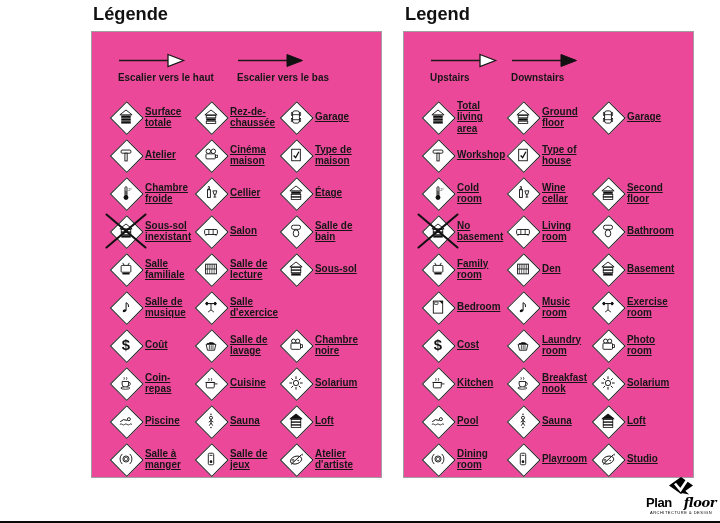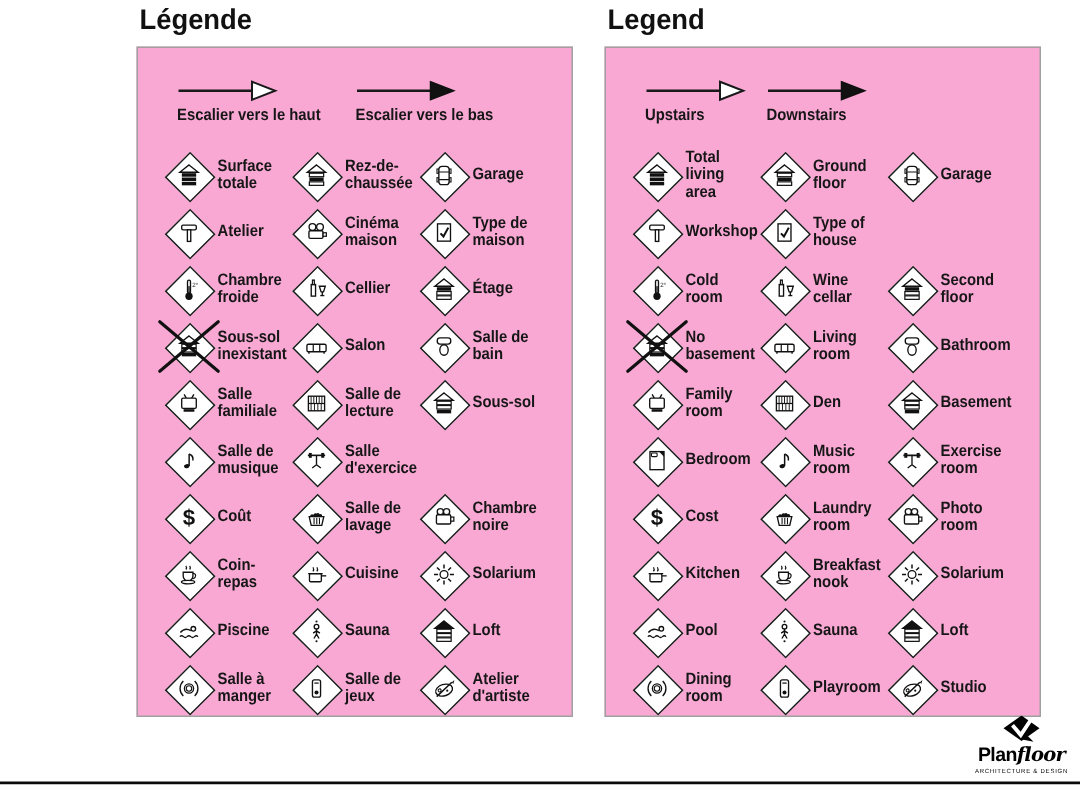--- a/index.html
+++ b/index.html
@@ -9,54 +9,54 @@
     -webkit-font-smoothing:antialiased;
   }
   .panel-group{position:absolute;top:3px;width:291px;margin-left:29px;}
   .panel-group.fr{left:62px;}
   .panel-group.en{left:374px;}
   .panel-title{
     margin:0 0 6px 2px;font-size:19px;font-weight:bold;color:#111;
     transform:scaleX(.96);transform-origin:0 50%;white-space:nowrap;
   }
   .panel-box{
-    box-sizing:border-box;border:1px solid #a0a0a0;background:#f9a8d4;
+    box-sizing:border-box;border:1px solid #a0a0a0;background:#ec4899;
     height:447px;padding:20px 0 0 0;
   }
   
   .arrows-row{display:flex;padding-left:26px;gap:13px;height:36px;}
   .arrow-item{display:flex;flex-direction:column;align-items:flex-start;}
   .arrow-svg{width:68px;height:17px;display:block;}
   .arrow-svg line{stroke:#191919;stroke-width:1.6;}
   .arrow-svg .head-open{fill:#ffffff;stroke:#191919;stroke-width:1.3;}
   .arrow-svg .head-filled{fill:#111111;stroke:#111111;}
   .arrow-label{
     margin-top:2px;font-size:11px;font-weight:bold;white-space:nowrap;
     transform:scaleX(.9);transform-origin:0 50%;color:#161616;
   }
   
   .legend-grid{margin:10px 0 0 18px;}
   .row{display:flex;}
-  .cell{display:flex;align-items:center;width:85px;height:38px;}
+  .cell{display:flex;align-items:center;width:85px;height:38px;text-decoration:underline;}
   .diamond{position:relative;flex:none;width:32px;height:32px;}
   .diamond::before{
     content:'';position:absolute;left:4.5px;top:4.5px;width:21.5px;height:21.5px;
     transform:rotate(45deg);border:1.2px solid #1c1c1c;background:#fff;
   }
   .glyph{position:absolute;left:7px;top:7px;width:18px;height:18px;}
   .cross{position:absolute;left:-5px;top:-2px;width:42px;height:36px;overflow:visible;}
   .cross line{stroke:#111;stroke-width:2.1;stroke-linecap:round;}
   .lbl{
     margin-left:3px;width:54px;font-size:11px;line-height:11.5px;font-weight:bold;
     color:#161616;transform:scaleX(.9);transform-origin:0 50%;
   }
   
   .logo{position:absolute;left:646px;top:477px;width:70px;text-align:center;}
   .logo-mark{width:26px;height:21px;display:block;margin:0 auto -2px auto;}
-  .logo-word{display:flex;justify-content:center;align-items:baseline;line-height:13px;}
+  .logo-word{display:flex;justify-content:space-between;align-items:baseline;line-height:13px;}
   .logo-plan{font-size:13px;font-weight:bold;letter-spacing:-.4px;color:#000;}
   .logo-image{font-size:13px;font-weight:bold;font-style:italic;font-family:"DejaVu Serif","Liberation Serif",serif;letter-spacing:-.5px;color:#000;}
   .logo-tagline{font-size:4px;letter-spacing:.5px;color:#000;margin-top:1px;white-space:nowrap;}
   .bottom-rule{position:absolute;left:0;right:0;bottom:0;height:2px;background:#0a0a0a;}
   .defs-holder{position:absolute;width:0;height:0;overflow:hidden;}
 </style>
 </head>
 <body>
 
 <svg class="defs-holder" aria-hidden="true">

